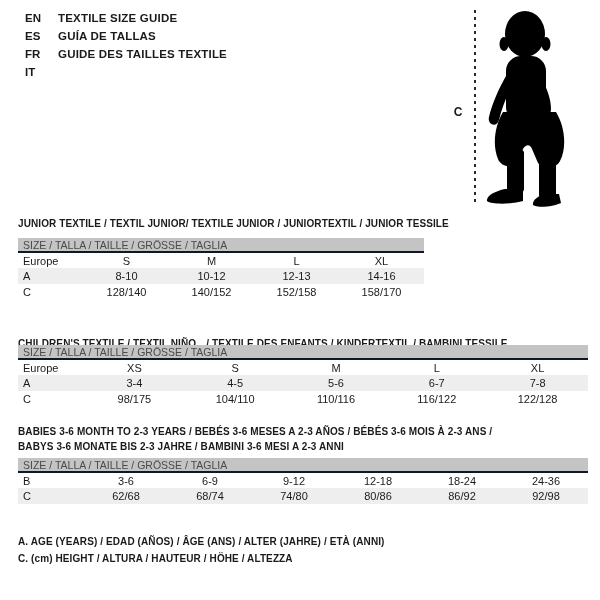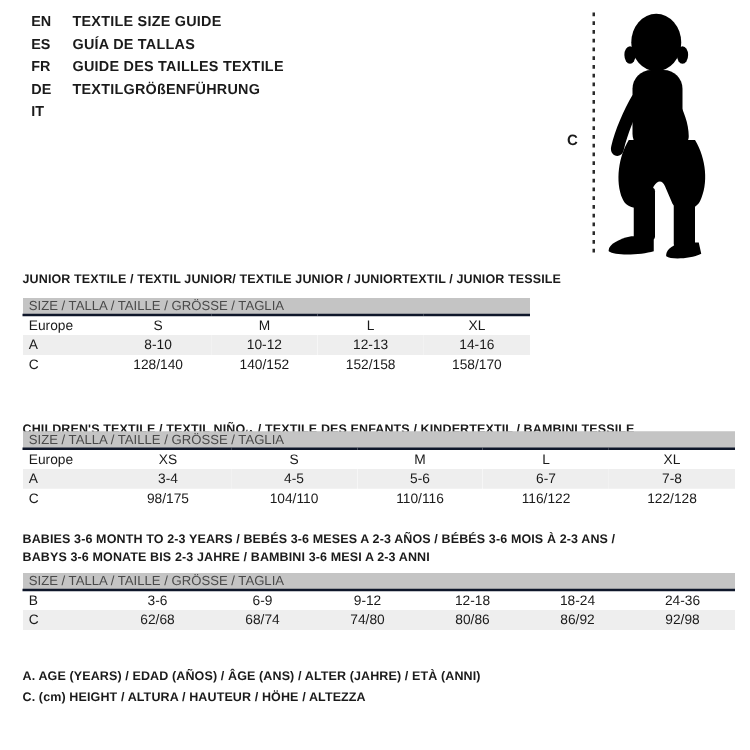--- a/index.html
+++ b/index.html
@@ -61,24 +61,20 @@
     <span class="lang-code">EN</span>
     <span class="lang-title">TEXTILE SIZE GUIDE</span>
   </div>
   <div class="lang-row">
     <span class="lang-code">ES</span>
     <span class="lang-title">GUÍA DE TALLAS</span>
   </div>
   <div class="lang-row">
     <span class="lang-code">FR</span>
     <span class="lang-title">GUIDE DES TAILLES TEXTILE</span>
-  </div>
-  <div class="lang-row">
-    <span class="lang-code">DE</span>
-    <span class="lang-title">TEXTILGRÖßENFÜHRUNG</span>
   </div>
   <div class="lang-row">
     <span class="lang-code">IT</span>
   </div>
 </div>
 
 <span class="abs c-label">C</span>
 
 <svg class="abs figure-svg" viewBox="440 0 160 215" xmlns="http://www.w3.org/2000/svg">
   <line x1="475" y1="10" x2="475" y2="206" stroke="#2a2a2a" stroke-width="2" stroke-dasharray="3 4"></line>

